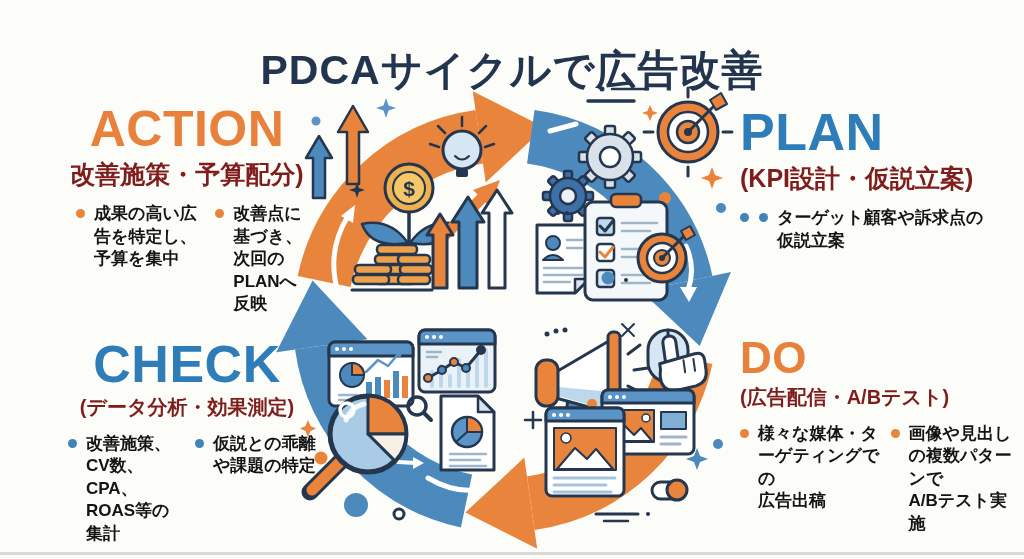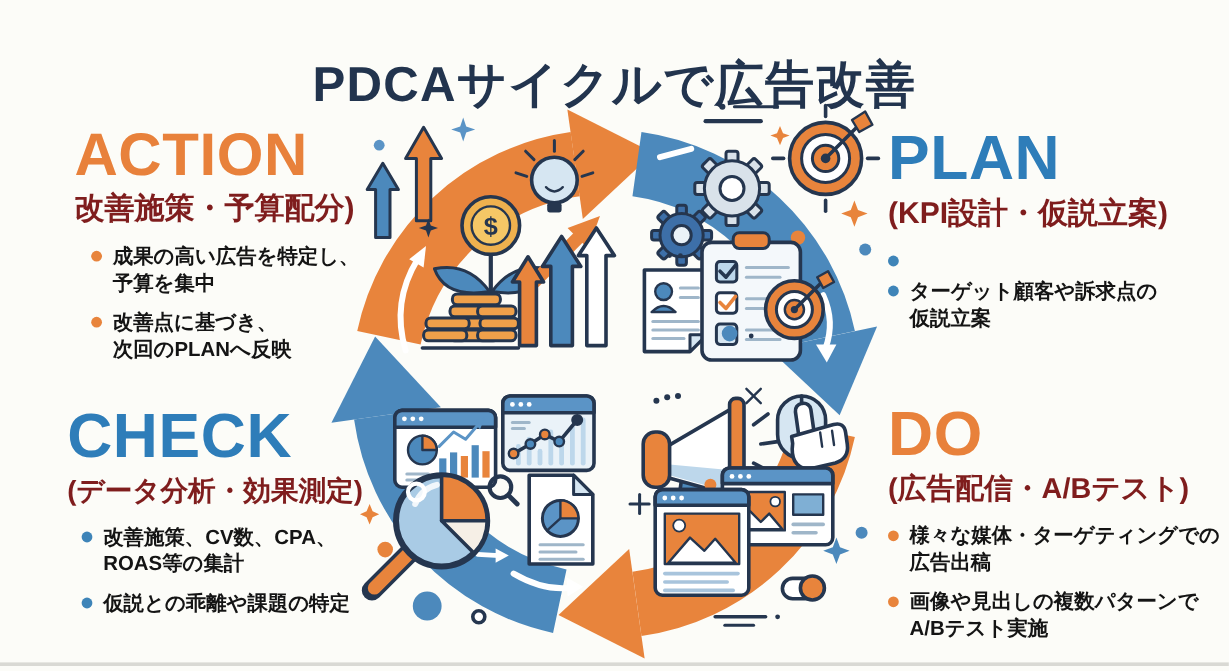--- a/index.html
+++ b/index.html
@@ -4,39 +4,39 @@
 <style>
   html,body{margin:0;padding:0}
   body{width:1024px;height:559px;position:relative;background:#FCFCF8;overflow:hidden;
        font-family:"Liberation Sans","DejaVu Sans",sans-serif;color:#141414}
   .page-title{position:absolute;top:16px;left:0;width:1024px;text-align:center;
        font-size:41px;font-weight:800;color:#22344E;letter-spacing:1px}
   svg.cycle{position:absolute;left:0;top:0}
   .sec{position:absolute}
   .sec .sec-title{font-weight:800;line-height:1;letter-spacing:.5px}
   .sec .sec-sub{font-weight:800;line-height:1.25;margin-top:5px;color:#7f1d1d}
-  .sec.center-align .sec-title,.sec.center-align .sec-sub{}
+  .sec.center-align .sec-title,.sec.center-align .sec-sub{text-align:center}
   .o{color:#E8813B}.b{color:#2E7DB9}
-  .bullets{margin:13px 0 0 0;padding:0;list-style:none;display:flex;flex-direction:column;gap:10px}
+  .bullets{margin:13px 0 0 0;padding:0;list-style:none;display:flex;flex-direction:row;gap:10px}
   .bullet{display:flex;gap:9px;font-size:17px;font-weight:700;line-height:1.32}
   .dot{width:9px;height:9px;border-radius:50%;margin-top:6px;flex:none}
   .dot.od{background:#E8843C}.dot.bd{background:#3E84B8}
   .bt{white-space:pre-line}
   .sec-action{left:62px;top:104px;width:250px}
   .sec-action .sec-title{font-size:50px}
   .sec-action .sec-sub{font-size:25px}
   .sec-plan{left:740px;top:106px;width:272px}
   .sec-plan .sec-title{font-size:52px}
   .sec-plan .sec-sub{font-size:25px}
   .sec-check{left:56px;top:338px;width:262px}
   .sec-check .sec-title{font-size:52px}
-  .sec-check .sec-sub{font-size:23px}
+  .sec-check .sec-sub{font-size:20px}
   .sec-do{left:740px;top:336px;width:282px}
-  .sec-do .sec-title{font-size:52px}
-  .sec-do .sec-sub{font-size:24px}
+  .sec-do .sec-title{font-size:44px}
+  .sec-do .sec-sub{font-size:20px}
   .sec-action .bullets{margin-left:14px}
   .sec-check .bullets{margin-left:12px}
   .bottom-line{position:absolute;left:0;top:552px;width:1024px;height:3px;background:#D9D9D4}
 </style>
 </head>
 <body>
 
 <svg class="cycle" width="1024" height="559" viewBox="0 0 1024 559">
 
   <g>

